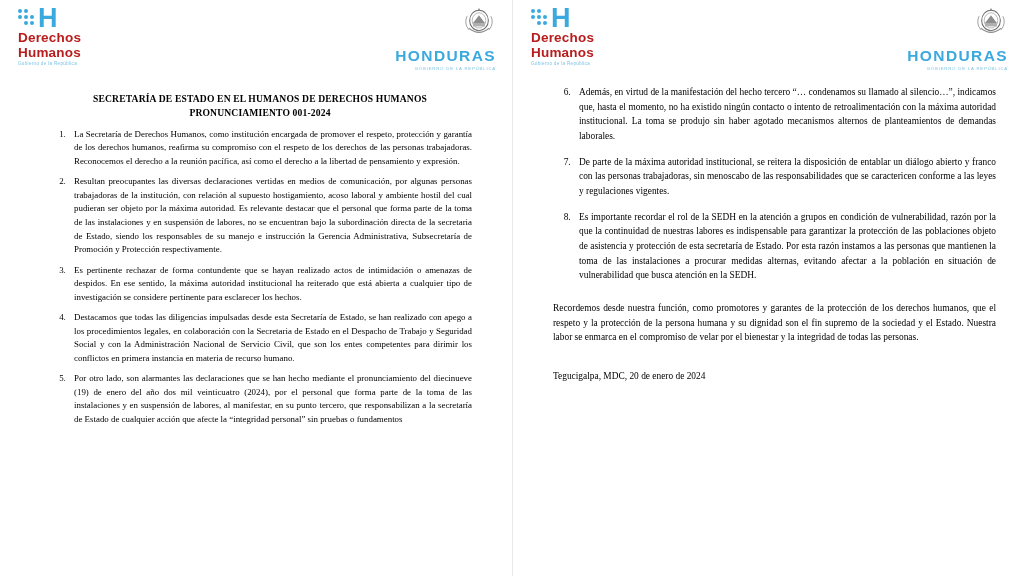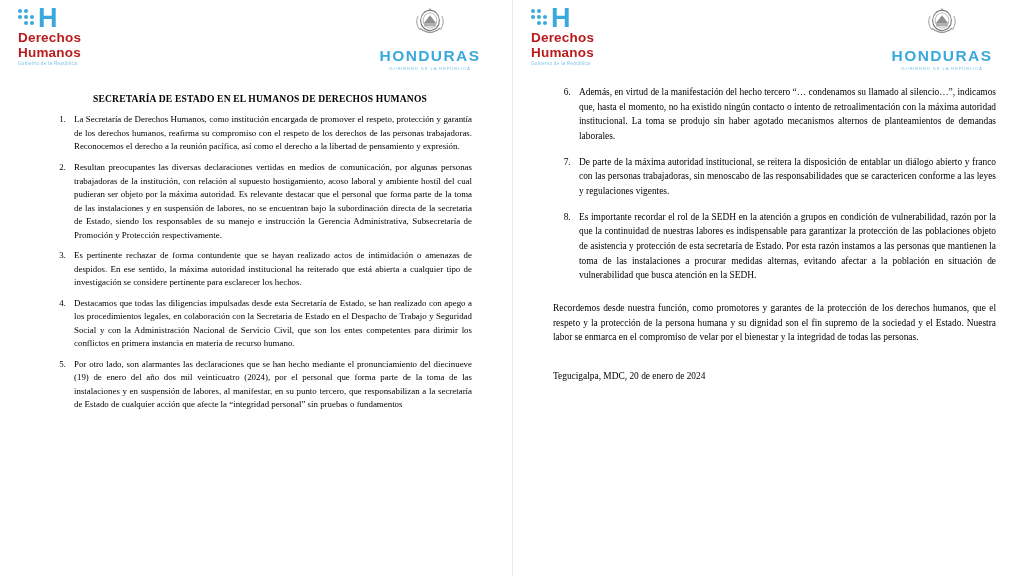--- a/index.html
+++ b/index.html
@@ -85,21 +85,21 @@
     font-family: "Liberation Sans", sans-serif;
     font-size: 4.6px;
     color: #7dc4e6;
     letter-spacing: 0.3px;
     margin-top: 2px;
   }
   .logo-right {
     position: absolute;
     right: 16px;
     top: 4px;
-    text-align: center;
+    text-align: right;
     width: 132px;
   }
   .crest {
     margin: 0 auto;
     width: 34px;
     height: 38px;
   }
   .hond-word {
     font-family: "Liberation Sans", sans-serif;
     font-size: 15.5px;
@@ -216,20 +216,21 @@
           <path d="M34 14 Q38 22 32 30" fill="none" stroke="#9a9a9a" stroke-width="1.1"></path>
         </svg>
         <div class="hond-word">HONDURAS</div>
         <div class="hond-sub">GOBIERNO DE LA REPÚBLICA</div>
       </div>
     </div>
 
     <div class="body-area clip-bottom">
       <div class="doc-title">
         <div>SECRETARÍA DE ESTADO EN EL HUMANOS DE DERECHOS HUMANOS</div>
+        <div>PRONUNCIAMIENTO 001-2024</div>
       </div>
 
 
       <ol class="numbered">
         <li>La Secretaría de Derechos Humanos, como institución encargada de promover el respeto, protección y garantía de los derechos humanos, reafirma su compromiso con el respeto de los derechos de las personas trabajadoras. Reconocemos el derecho a la reunión pacífica, así como el derecho a la libertad de pensamiento y expresión.</li>
         <li>Resultan preocupantes las diversas declaraciones vertidas en medios de comunicación, por algunas personas trabajadoras de la institución, con relación al supuesto hostigamiento, acoso laboral y ambiente hostil del cual pudieran ser objeto por la máxima autoridad. Es relevante destacar que el personal que forma parte de la toma de las instalaciones y en suspensión de labores, no se encuentran bajo la subordinación directa de la secretaria de Estado, siendo los responsables de su manejo e instrucción la Gerencia Administrativa, Subsecretaría de Promoción y Protección respectivamente.</li>
         <li>Es pertinente rechazar de forma contundente que se hayan realizado actos de intimidación o amenazas de despidos. En ese sentido, la máxima autoridad institucional ha reiterado que está abierta a cualquier tipo de investigación se considere pertinente para esclarecer los hechos.</li>
         <li>Destacamos que todas las diligencias impulsadas desde esta Secretaría de Estado, se han realizado con apego a los procedimientos legales, en colaboración con la Secretaria de Estado en el Despacho de Trabajo y Seguridad Social y con la Administración Nacional de Servicio Civil, que son los entes competentes para dirimir los conflictos en primera instancia en materia de recurso humano.</li>
         <li>Por otro lado, son alarmantes las declaraciones que se han hecho mediante el pronunciamiento del diecinueve (19) de enero del año dos mil veinticuatro (2024), por el personal que forma parte de la toma de las instalaciones y en suspensión de labores, al manifestar, en su punto tercero, que responsabilizan a la secretaría de Estado de cualquier acción que afecte la “integridad personal” sin pruebas o fundamentos</li>
       </ol>

